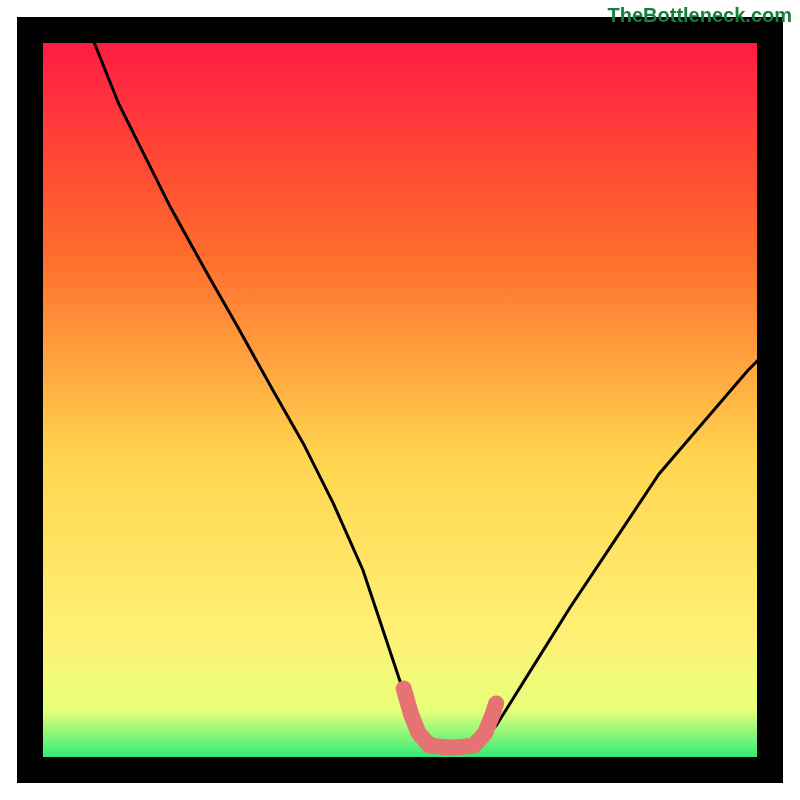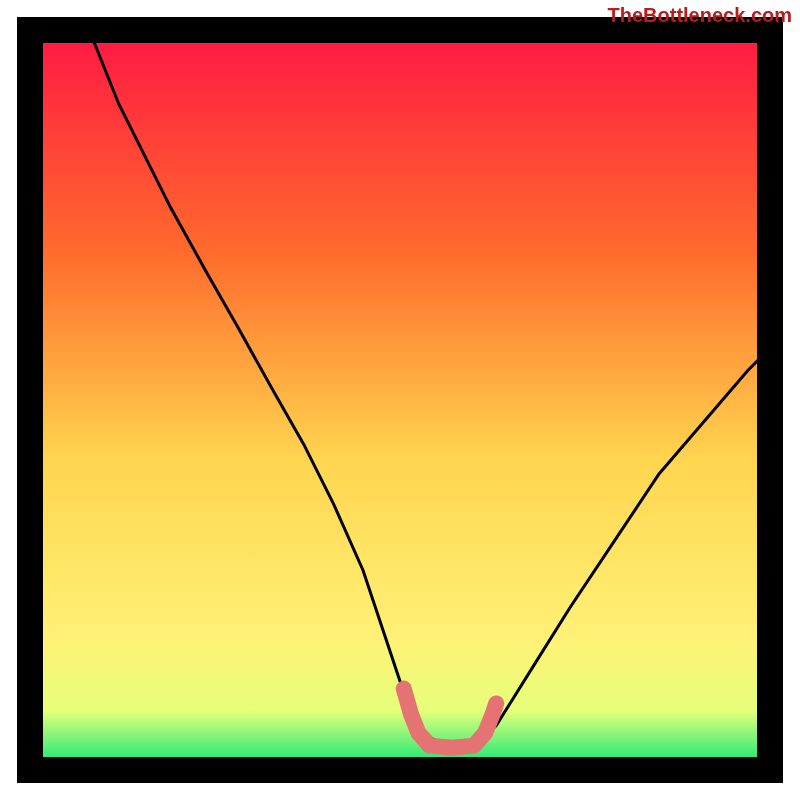--- a/index.html
+++ b/index.html
@@ -15,21 +15,21 @@
   svg {
     display: block;
   }
   .watermark {
     position: absolute;
     top: 4px;
     right: 8px;
     font-family: Arial, Helvetica, sans-serif;
     font-size: 20px;
     font-weight: bold;
-    color: #b91c1c;
+    color: #15803d;
   }
 </style>
 </head>
 <body>
 
 <div class="container">
   <svg width="800" height="800" viewBox="0 0 800 800">
     <defs>
       <linearGradient id="bg-grad" x1="0" y1="0" x2="0" y2="1">
         <stop id="g0" offset="0%" stop-color="#FF1744"></stop>

